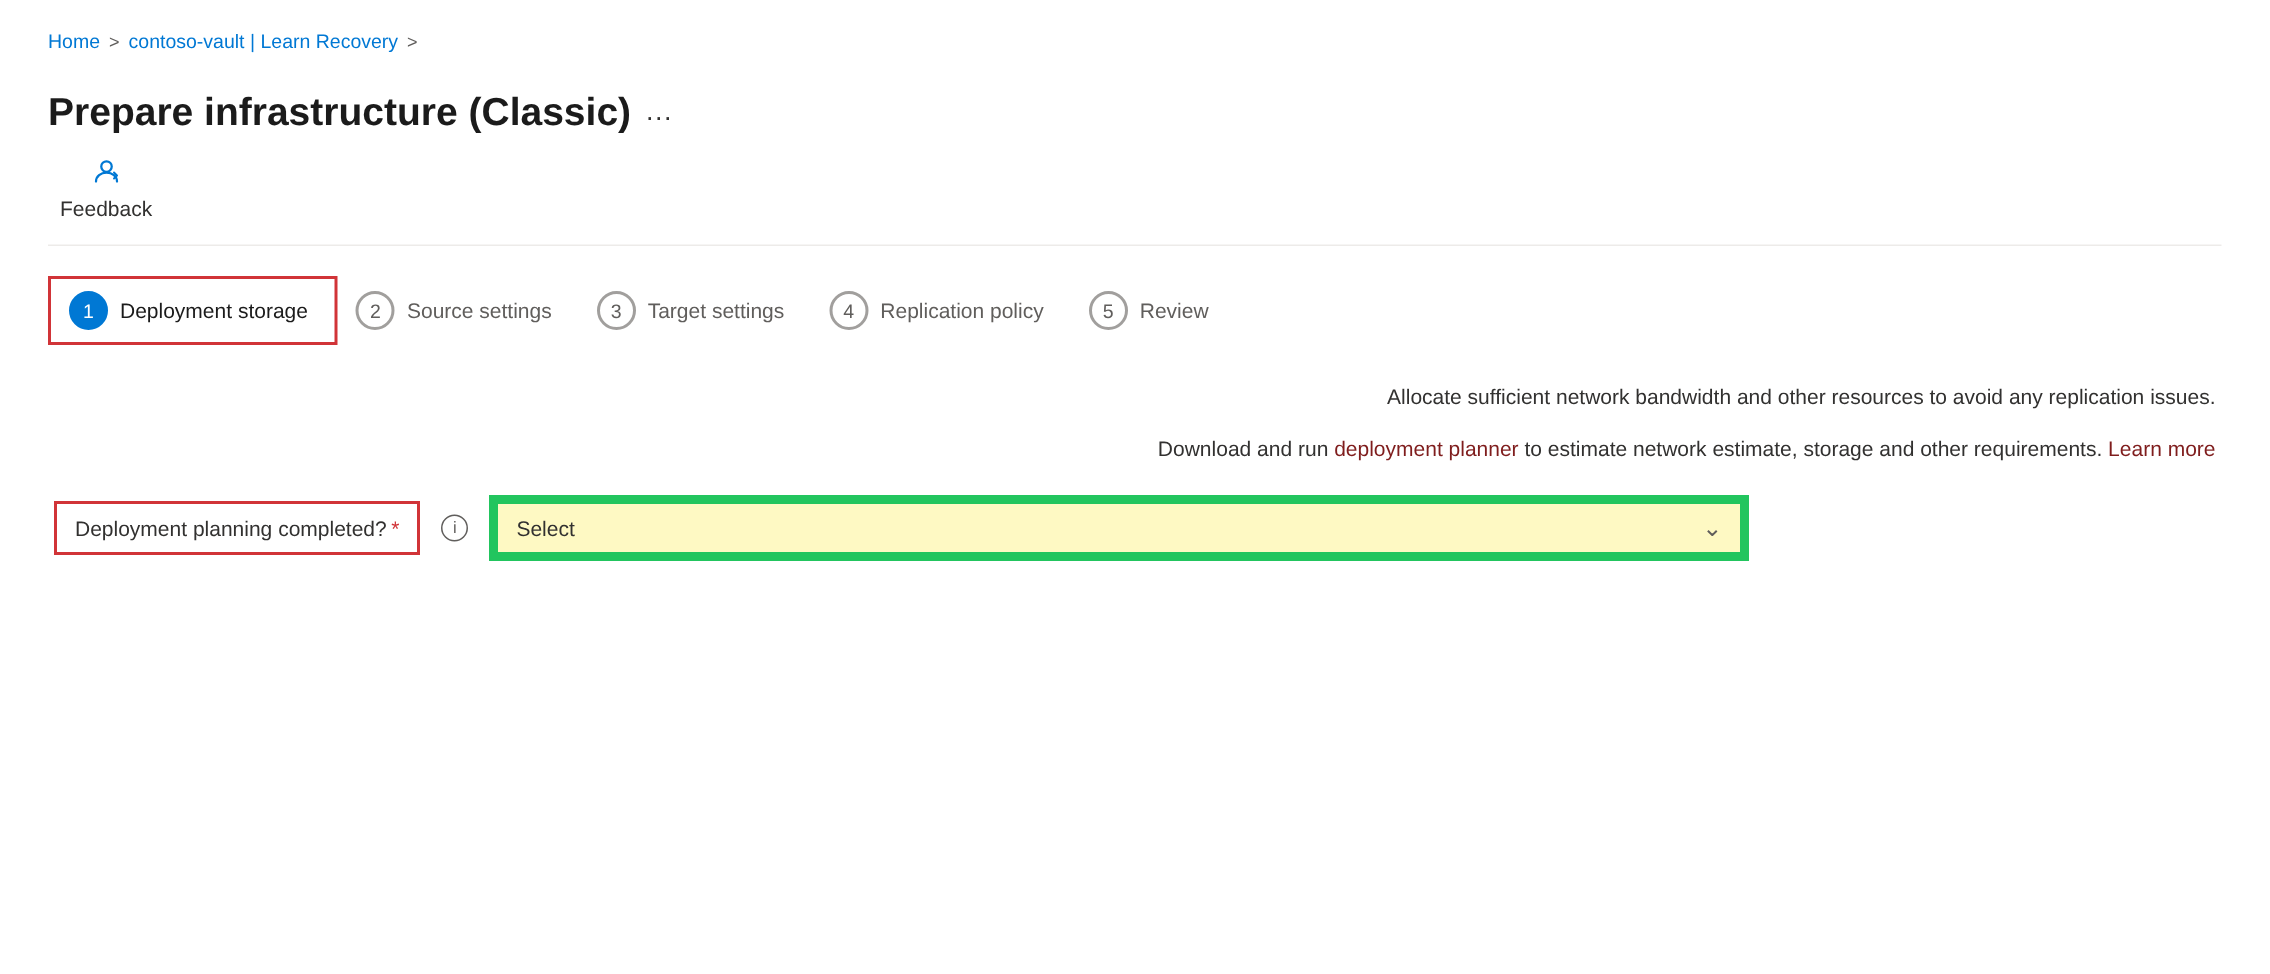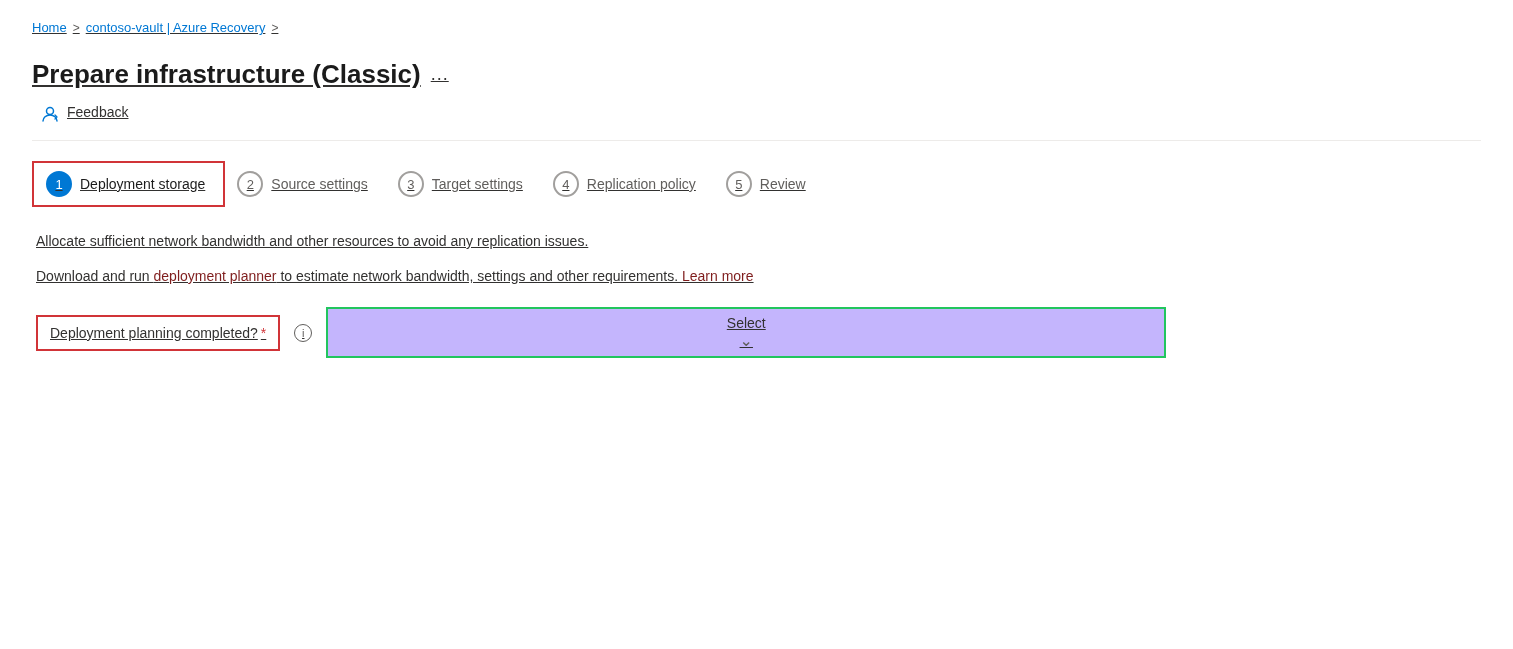--- a/index.html
+++ b/index.html
@@ -5,21 +5,20 @@
     * { box-sizing: border-box; margin: 0; padding: 0; }
     body {
       font-family: 'Segoe UI', Arial, sans-serif;
       background: #fff;
       color: #323130;
       font-size: 14px;
     }
     .page-container {
       padding: 20px 32px;
       max-width: 1513px;
-      text-decoration: underline;
     }
     .breadcrumb {
       display: flex;
       align-items: center;
       gap: 6px;
       font-size: 13px;
       color: #0078d4;
       margin-bottom: 10px;
     }
     .breadcrumb a {
@@ -55,28 +54,29 @@
     }
     .toolbar {
       display: flex;
       align-items: center;
       padding: 6px 0 12px 0;
       border-bottom: 1px solid #edebe9;
       margin-bottom: 20px;
     }
     .feedback-btn {
       display: flex;
-      align-items: flex-start;
+      align-items: center;
       gap: 7px;
       background: none;
       border: none;
       cursor: pointer;
       color: #323130;
       font-size: 14px;
       padding: 4px 8px;
+      flex-direction: column;
     }
     .feedback-icon {
       width: 20px;
       height: 20px;
     }
     .wizard-steps {
       display: flex;
       align-items: center;
       gap: 0;
       margin-bottom: 24px;
@@ -111,20 +111,21 @@
       flex-shrink: 0;
     }
     .step.active .step-circle {
       background: #0078d4;
       border-color: #0078d4;
       color: #fff;
     }
     .step-label {}
     .content-area {
       padding: 0 4px;
+      text-align: right;
     }
     .description-text {
       font-size: 14px;
       color: #323130;
       margin-bottom: 14px;
       line-height: 1.5;
     }
     .link-text {
       color: #7f1d1d;
       text-decoration: none;
@@ -159,43 +160,42 @@
       justify-content: center;
       font-size: 11px;
       color: #605e5c;
       cursor: pointer;
       flex-shrink: 0;
     }
     .select-dropdown {
       display: flex;
       align-items: center;
       justify-content: space-between;
-      border: 2px solid #22c55e;
+      border: 6px solid #22c55e;
       padding: 6px 12px;
       min-width: 840px;
-      background: #c4b5fd;
-      cursor: pointer;
-      font-size: 14px;
-      color: #323130;
-      flex-direction: column;
+      background: #fef9c3;
+      cursor: pointer;
+      font-size: 14px;
+      color: #323130;
     }
     .dropdown-chevron {
       font-size: 16px;
       color: #605e5c;
     }
   </style>
 </head>
 <body>
 
 <div class="page-container">
 
   <div class="breadcrumb">
     <a href="#">Home</a>
     <span class="breadcrumb-sep">&gt;</span>
-    <a href="#">contoso-vault | Azure Recovery</a>
+    <a href="#">contoso-vault | Learn Recovery</a>
     <span class="breadcrumb-sep">&gt;</span>
   </div>
 
   <div class="page-title-row">
     <h1 class="page-title">Prepare infrastructure (Classic)</h1>
     <span class="more-icon">...</span>
   </div>
 
 
   <div class="toolbar">
@@ -237,21 +237,21 @@
       <span class="step-label">Review</span>
     </div>
 
   </div>
 
   <div class="content-area">
 
     <p class="description-text">Allocate sufficient network bandwidth and other resources to avoid any replication issues.</p>
 
     <p class="description-text">
-      <span>Download and run </span><a class="link-text" href="#">deployment planner</a><span> to estimate network bandwidth, settings and other requirements. </span><a class="link-text" href="#">Learn more</a>
+      <span>Download and run </span><a class="link-text" href="#">deployment planner</a><span> to estimate network estimate, storage and other requirements. </span><a class="link-text" href="#">Learn more</a>
     </p>
 
     <div class="form-row">
 
       <div class="form-label-box">
         <span>Deployment planning completed?</span>
         <span class="required-star">*</span>
       </div>
 
       <span class="info-icon">i</span>

